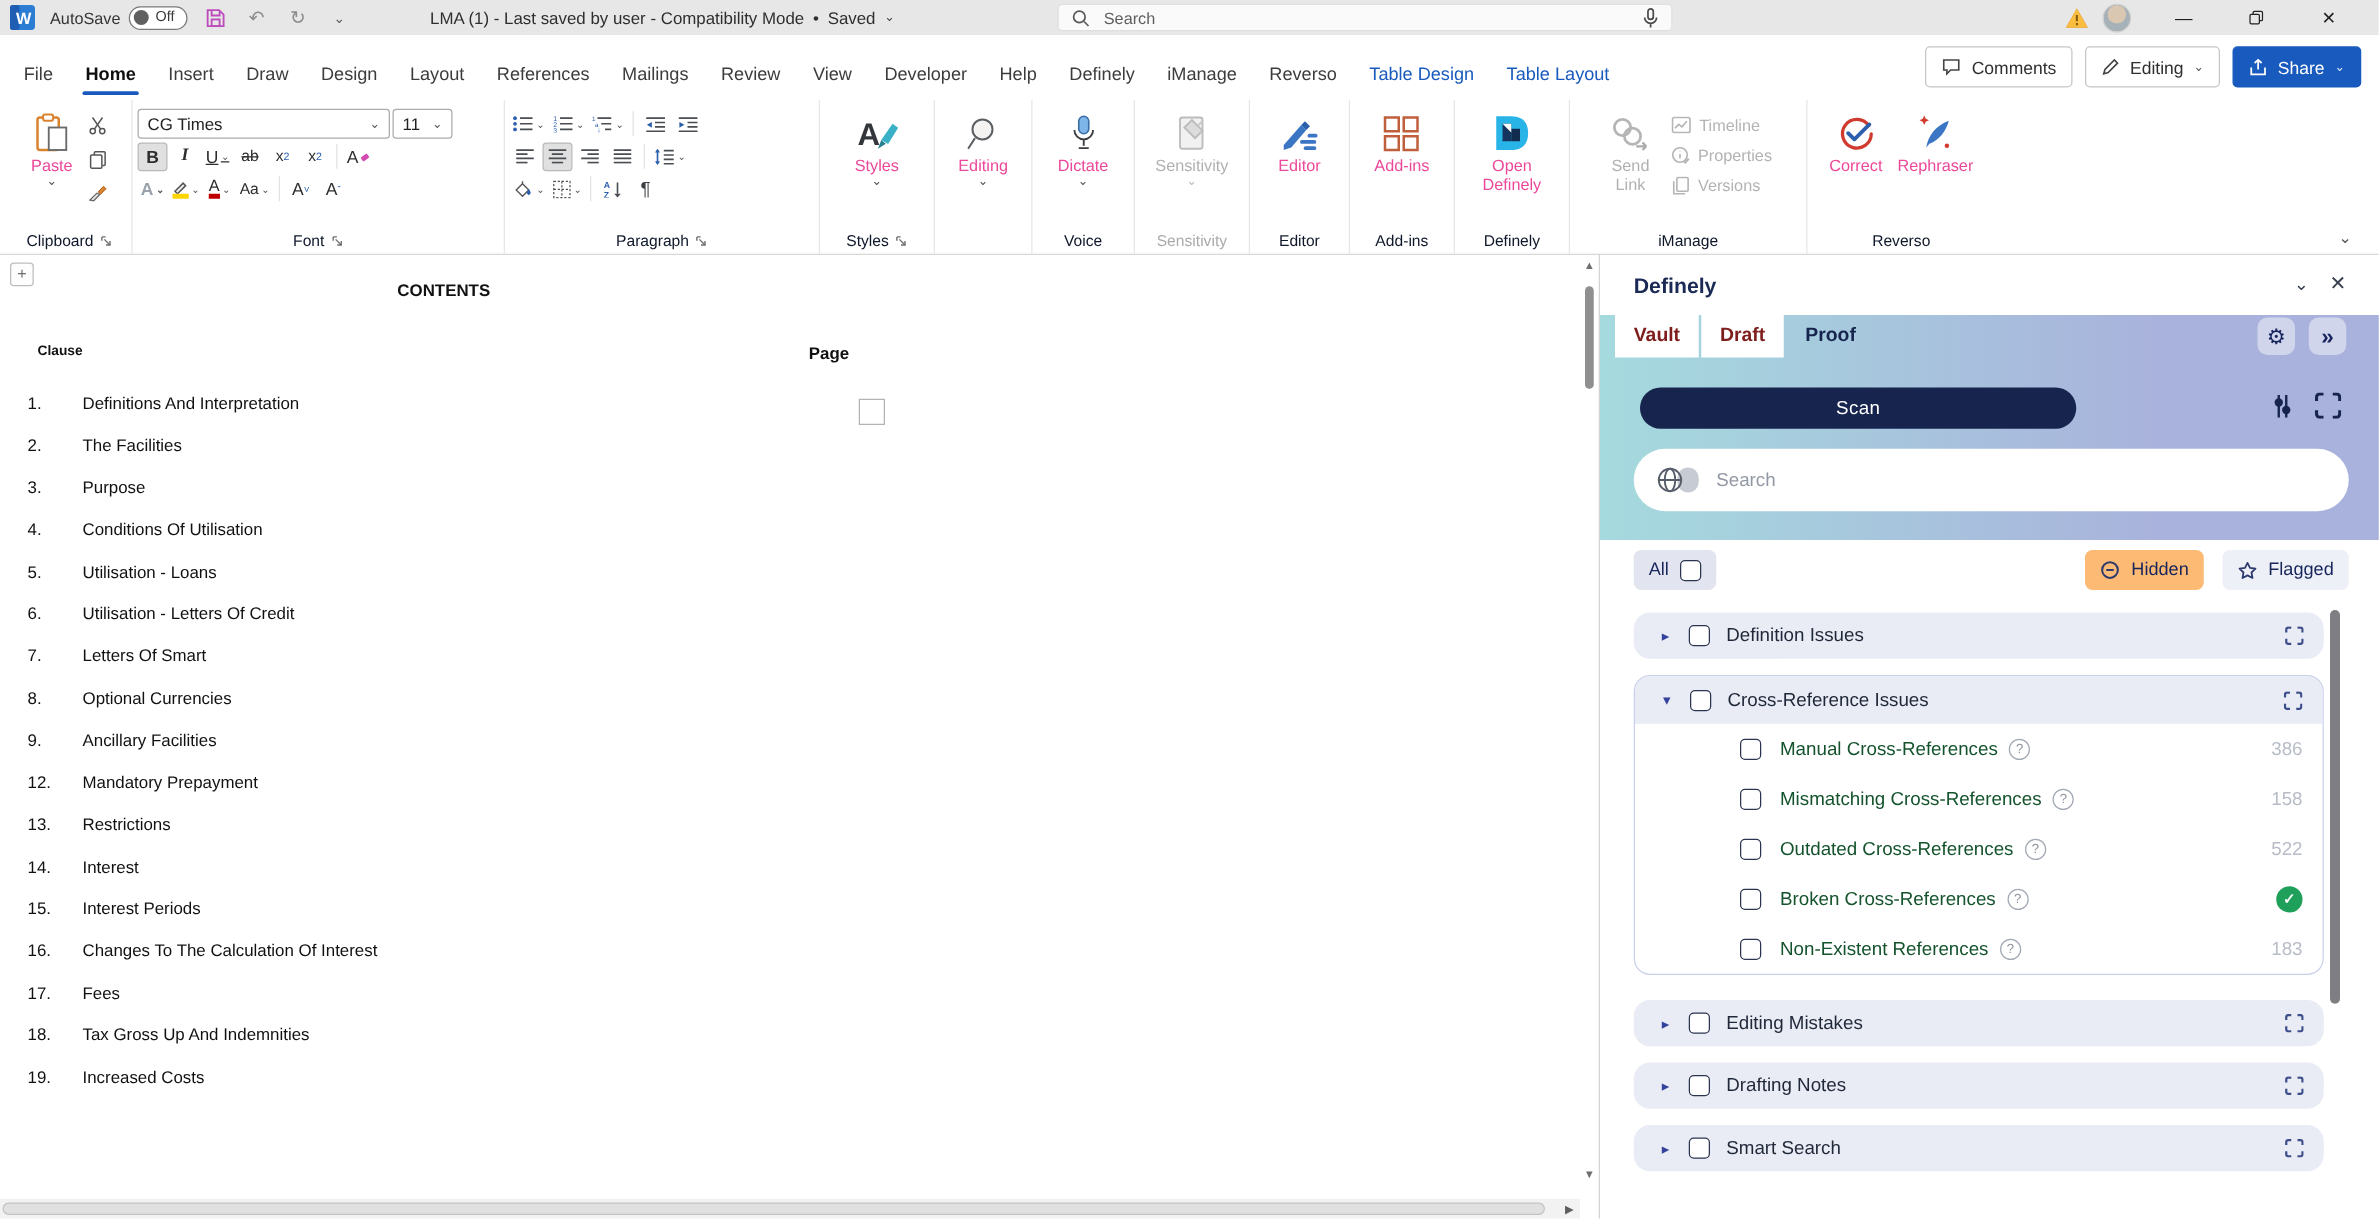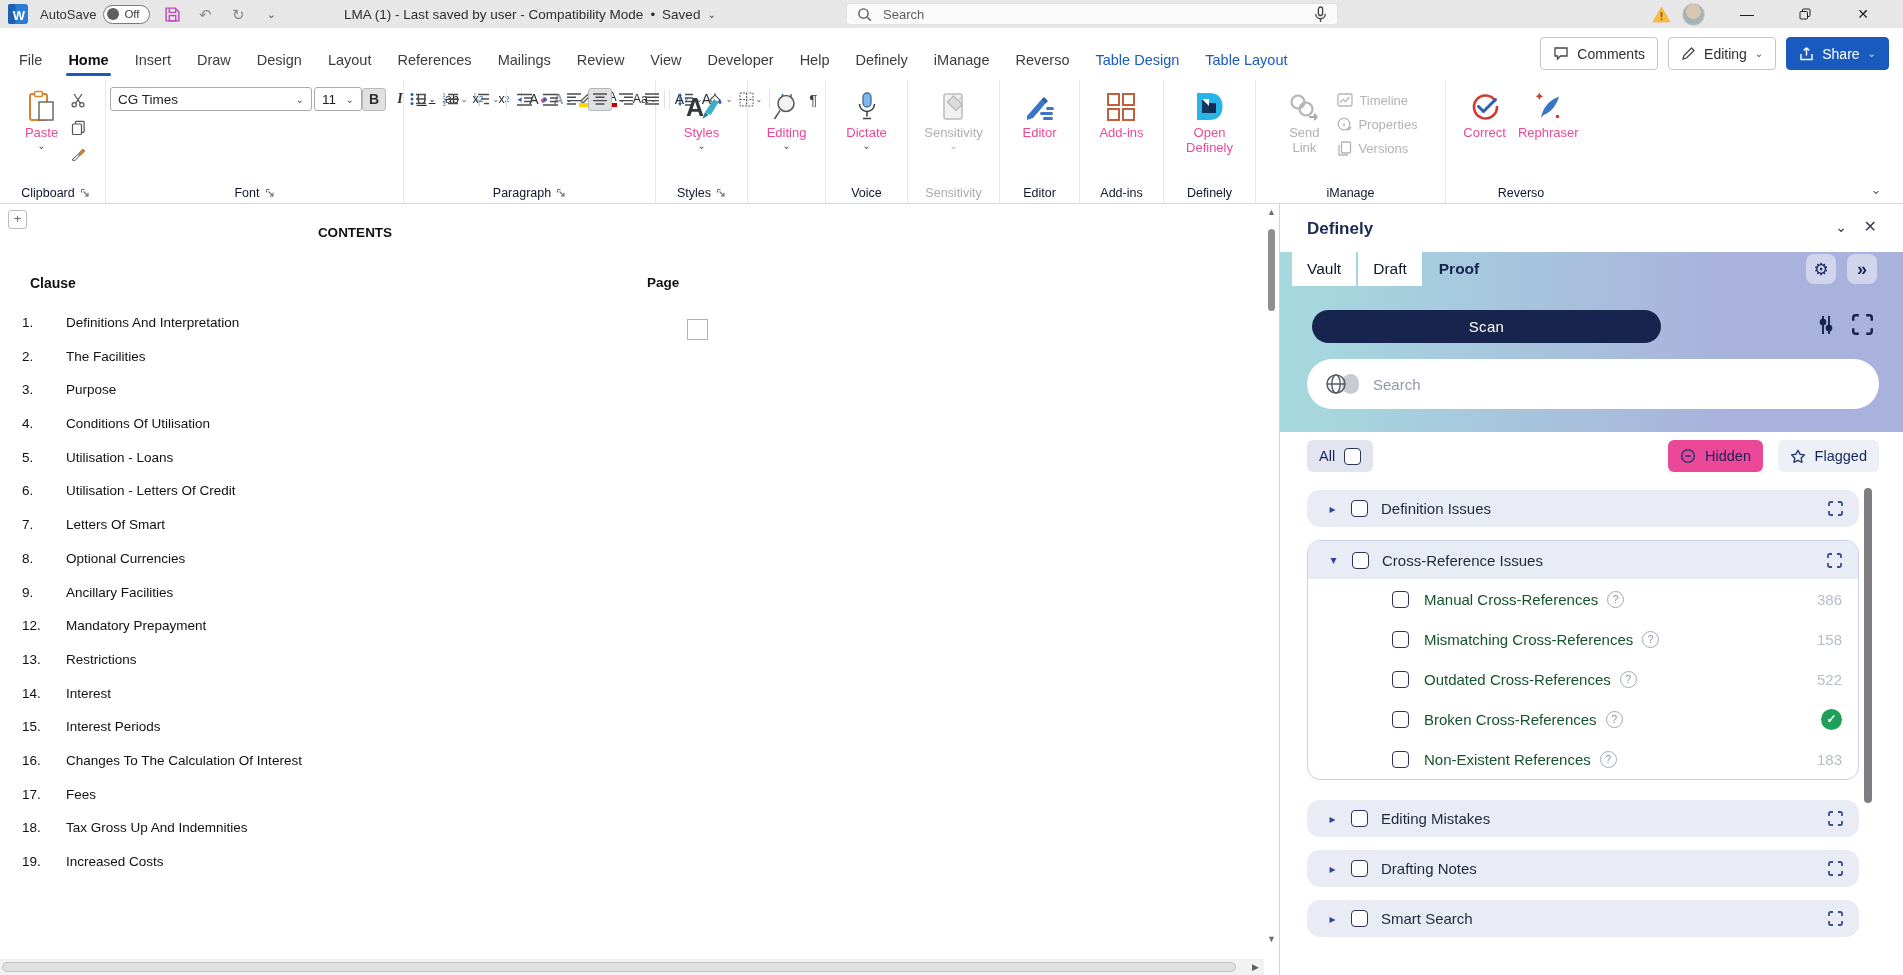--- a/index.html
+++ b/index.html
@@ -46,71 +46,71 @@
   .bb{display:flex;flex-direction:column;align-items:center;padding:5px 6px 0;border-radius:4px}
   .bb .ic{height:37px;display:flex;align-items:center;justify-content:center}
   .bb .lb{font-size:13px;color:#ec4899;line-height:15px;text-align:center}
   .bb .car{font-size:10px;color:#4f4f4f;line-height:12px;height:12px}
   .bb.dis .lb{color:#b0b0b0}
   .colbtns{display:flex;flex-direction:column;justify-content:center;gap:4px;padding:6px 2px 0}
   .sb{min-width:24px;height:23px;display:flex;align-items:center;justify-content:center;border-radius:3px;font-size:14px;color:#2d2d2d;border:1px solid transparent;padding:0 1px;box-sizing:border-box}
   .sb.on{background:#e0e0e0;border-color:#b9b9b9}
   .sb .mini-chev{font-size:8px;color:#555;margin-left:2px}
   .frow{display:flex;align-items:center;gap:2px;height:26px}
-  .fontcol{display:flex;flex-direction:row;padding-top:3px}
+  .fontcol{display:flex;flex-direction:column;padding-top:3px}
   .combo{height:24px;border:1px solid #ababab;border-radius:3px;background:#fff;display:flex;align-items:center;padding:0 7px;font-size:13.5px;color:#222;box-sizing:border-box;justify-content:space-between;gap:6px}
   .combo .chev{font-size:10px;color:#555}
   .vdiv{width:1px;height:20px;background:#e2e2e2;margin:0 3px}
   .serifI{font-family:"Liberation Serif",serif;font-style:italic;font-weight:700}
   .under4y{border-bottom:4px solid #ffd400;line-height:12px}
   .under4r{border-bottom:4px solid #c00000;line-height:12px}
   .mini{display:flex;align-items:center;gap:6px;height:22px;font-size:13px;color:#b3b3b3;padding-left:2px}
   #ribbon-collapse{position:absolute;right:16px;bottom:5px;font-size:13px;color:#5c5c5c;width:22px;height:18px;display:flex;align-items:center;justify-content:center}
   
   #doc{position:absolute;top:204px;left:0;width:1264px;height:755px;background:#fff;color:#111}
   .plusbox{position:absolute;left:8px;top:6px;width:17px;height:17px;border:1px solid #bdbdbd;border-radius:3px;color:#6e6e6e;font-size:13px;line-height:15px;text-align:center;background:#fdfdfd}
   .doc-heading{position:absolute;left:255px;top:21px;width:200px;text-align:center;font-weight:700;font-size:13.5px}
-  .col-clause{position:absolute;left:30px;top:71px;font-weight:700;font-size:14px}
+  .col-clause{position:absolute;left:30px;top:71px;font-weight:700;font-size:11px}
   .col-page{position:absolute;left:647px;top:71px;font-weight:700;font-size:13.5px}
   #doc-list{position:absolute;left:0;top:111px;width:900px}
   .doc-row{height:33.7px;font-size:13.5px;display:flex;align-items:flex-start}
   .doc-num{display:inline-block;margin-left:22px;width:44px}
   .page-box{position:absolute;left:687px;top:115px;width:21px;height:21px;border:1px solid #b3b3b3;box-sizing:border-box}
   
   #vscroll{position:absolute;left:1264px;top:204px;width:15px;height:755px;background:#fff}
   .vs-up{position:absolute;top:3px;left:0;width:15px;text-align:center;font-size:9px;color:#6f6f6f}
   .vs-thumb{position:absolute;top:25px;left:4px;width:7px;height:82px;background:#8f8f8f;border-radius:4px}
   .vs-down{position:absolute;top:730px;left:0;width:15px;text-align:center;font-size:9px;color:#6f6f6f}
   #hscroll{position:absolute;left:0;top:959px;width:1264px;height:16px;background:#f2f2f2}
   .hs-thumb{position:absolute;left:2px;top:3px;width:1234px;height:10px;background:#e0e0e0;border:1px solid #c2c2c2;border-radius:5px;box-sizing:border-box}
   .hs-right{position:absolute;right:5px;top:3px;font-size:9px;color:#5f5f5f}
   
   #panel{position:absolute;left:1279px;top:204px;width:624px;height:771px;background:#fff;border-left:1px solid #d4d4d4;box-sizing:border-box}
   .p-title{position:absolute;left:27px;top:15px;font-size:17px;font-weight:700;color:#1b2a55}
   .p-collapse{position:absolute;right:56px;top:15px;font-size:14px;color:#39404f}
   .p-close{position:absolute;right:26px;top:13px;font-size:16px;color:#39404f}
   .p-grad{position:absolute;left:0;top:48px;width:624px;height:180px;background:linear-gradient(90deg,#a5dade 0%,#a9b2dc 72%)}
   #ptabs{position:absolute;left:12px;top:0;height:34px;display:flex;gap:2px}
-  .ptab{background:#fff;color:#0f172a;font-weight:400;font-size:15.5px;display:flex;align-items:center;padding:0 15px}
+  .ptab{background:#fff;color:#7f1d1d;font-weight:700;font-size:15.5px;display:flex;align-items:center;padding:0 15px}
   .ptab.active{background:transparent;color:#16244e;font-weight:800}
   .p-gear{position:absolute;right:68px;top:2px;width:30px;height:30px;border-radius:8px;background:rgba(255,255,255,.45);display:flex;align-items:center;justify-content:center;font-size:17px;color:#17255c}
   .p-more{position:absolute;right:27px;top:2px;width:30px;height:30px;border-radius:8px;background:rgba(255,255,255,.45);display:flex;align-items:center;justify-content:center;font-size:18px;font-weight:700;color:#17255c}
   .p-scan{position:absolute;left:32px;top:58px;width:349px;height:33px;border-radius:17px;background:#16244e;color:#fff;font-size:15px;display:flex;align-items:center;justify-content:center;letter-spacing:.3px}
   .p-sliders{position:absolute;left:536px;top:62px}
   .p-expand{position:absolute;left:572px;top:62px}
   .p-search{position:absolute;left:27px;top:107px;width:572px;height:50px;border-radius:25px;background:#fff;display:flex;align-items:center;padding:0 18px;gap:12px;box-sizing:border-box}
   .globewrap{position:relative;width:34px;height:22px}
   .globewrap .knob{position:absolute;right:0;top:1px;width:17px;height:20px;border-radius:10px;background:#c7cbd4}
   .globewrap svg{position:absolute;left:0;top:0}
   .p-search input{flex:1;border:none;outline:none;background:transparent;font-size:15px;color:#333;font-family:"Liberation Sans",sans-serif}
   .p-search input::placeholder{color:#9298a4}
   .p-filters{position:absolute;left:0;top:236px;width:624px;height:32px}
   .chip{height:32px;border-radius:6px;display:flex;align-items:center;gap:9px;padding:0 12px;font-size:14.5px;color:#17255c;box-sizing:border-box}
   .chip.all{position:absolute;left:27px;background:#e2e5ef}
-  .chip.hidden{position:absolute;right:141px;background:#ec4899}
+  .chip.hidden{position:absolute;right:141px;background:#fdba74}
   .chip.flagged{position:absolute;right:25px;background:#eef0f7}
   #panel-sections{position:absolute;left:27px;top:286px;width:552px}
   .sec-head{height:37px;background:#e9ecf5;border-radius:13px;display:flex;align-items:center;padding:0 16px 0 20px;gap:13px;margin-bottom:13px}
   .sec-label{font-size:15px;color:#1f2738;flex:1}
   .tri{color:#33439c;font-size:12px;width:11px;text-align:center}
   .cb{width:17px;height:17px;border:1.8px solid #2b3550;border-radius:4px;background:#fff;box-sizing:border-box;flex:0 0 auto}
   .sec-card{border:1.5px solid #c9d0ea;border-radius:13px;margin-bottom:20px;background:#fff;overflow:hidden}
   .sec-card .sec-head{margin:0;border-radius:0;height:38px}
   .sub-row{height:40px;display:flex;align-items:center;padding:0 16px 0 84px}
   .sub-row .cb{margin-right:15px}

